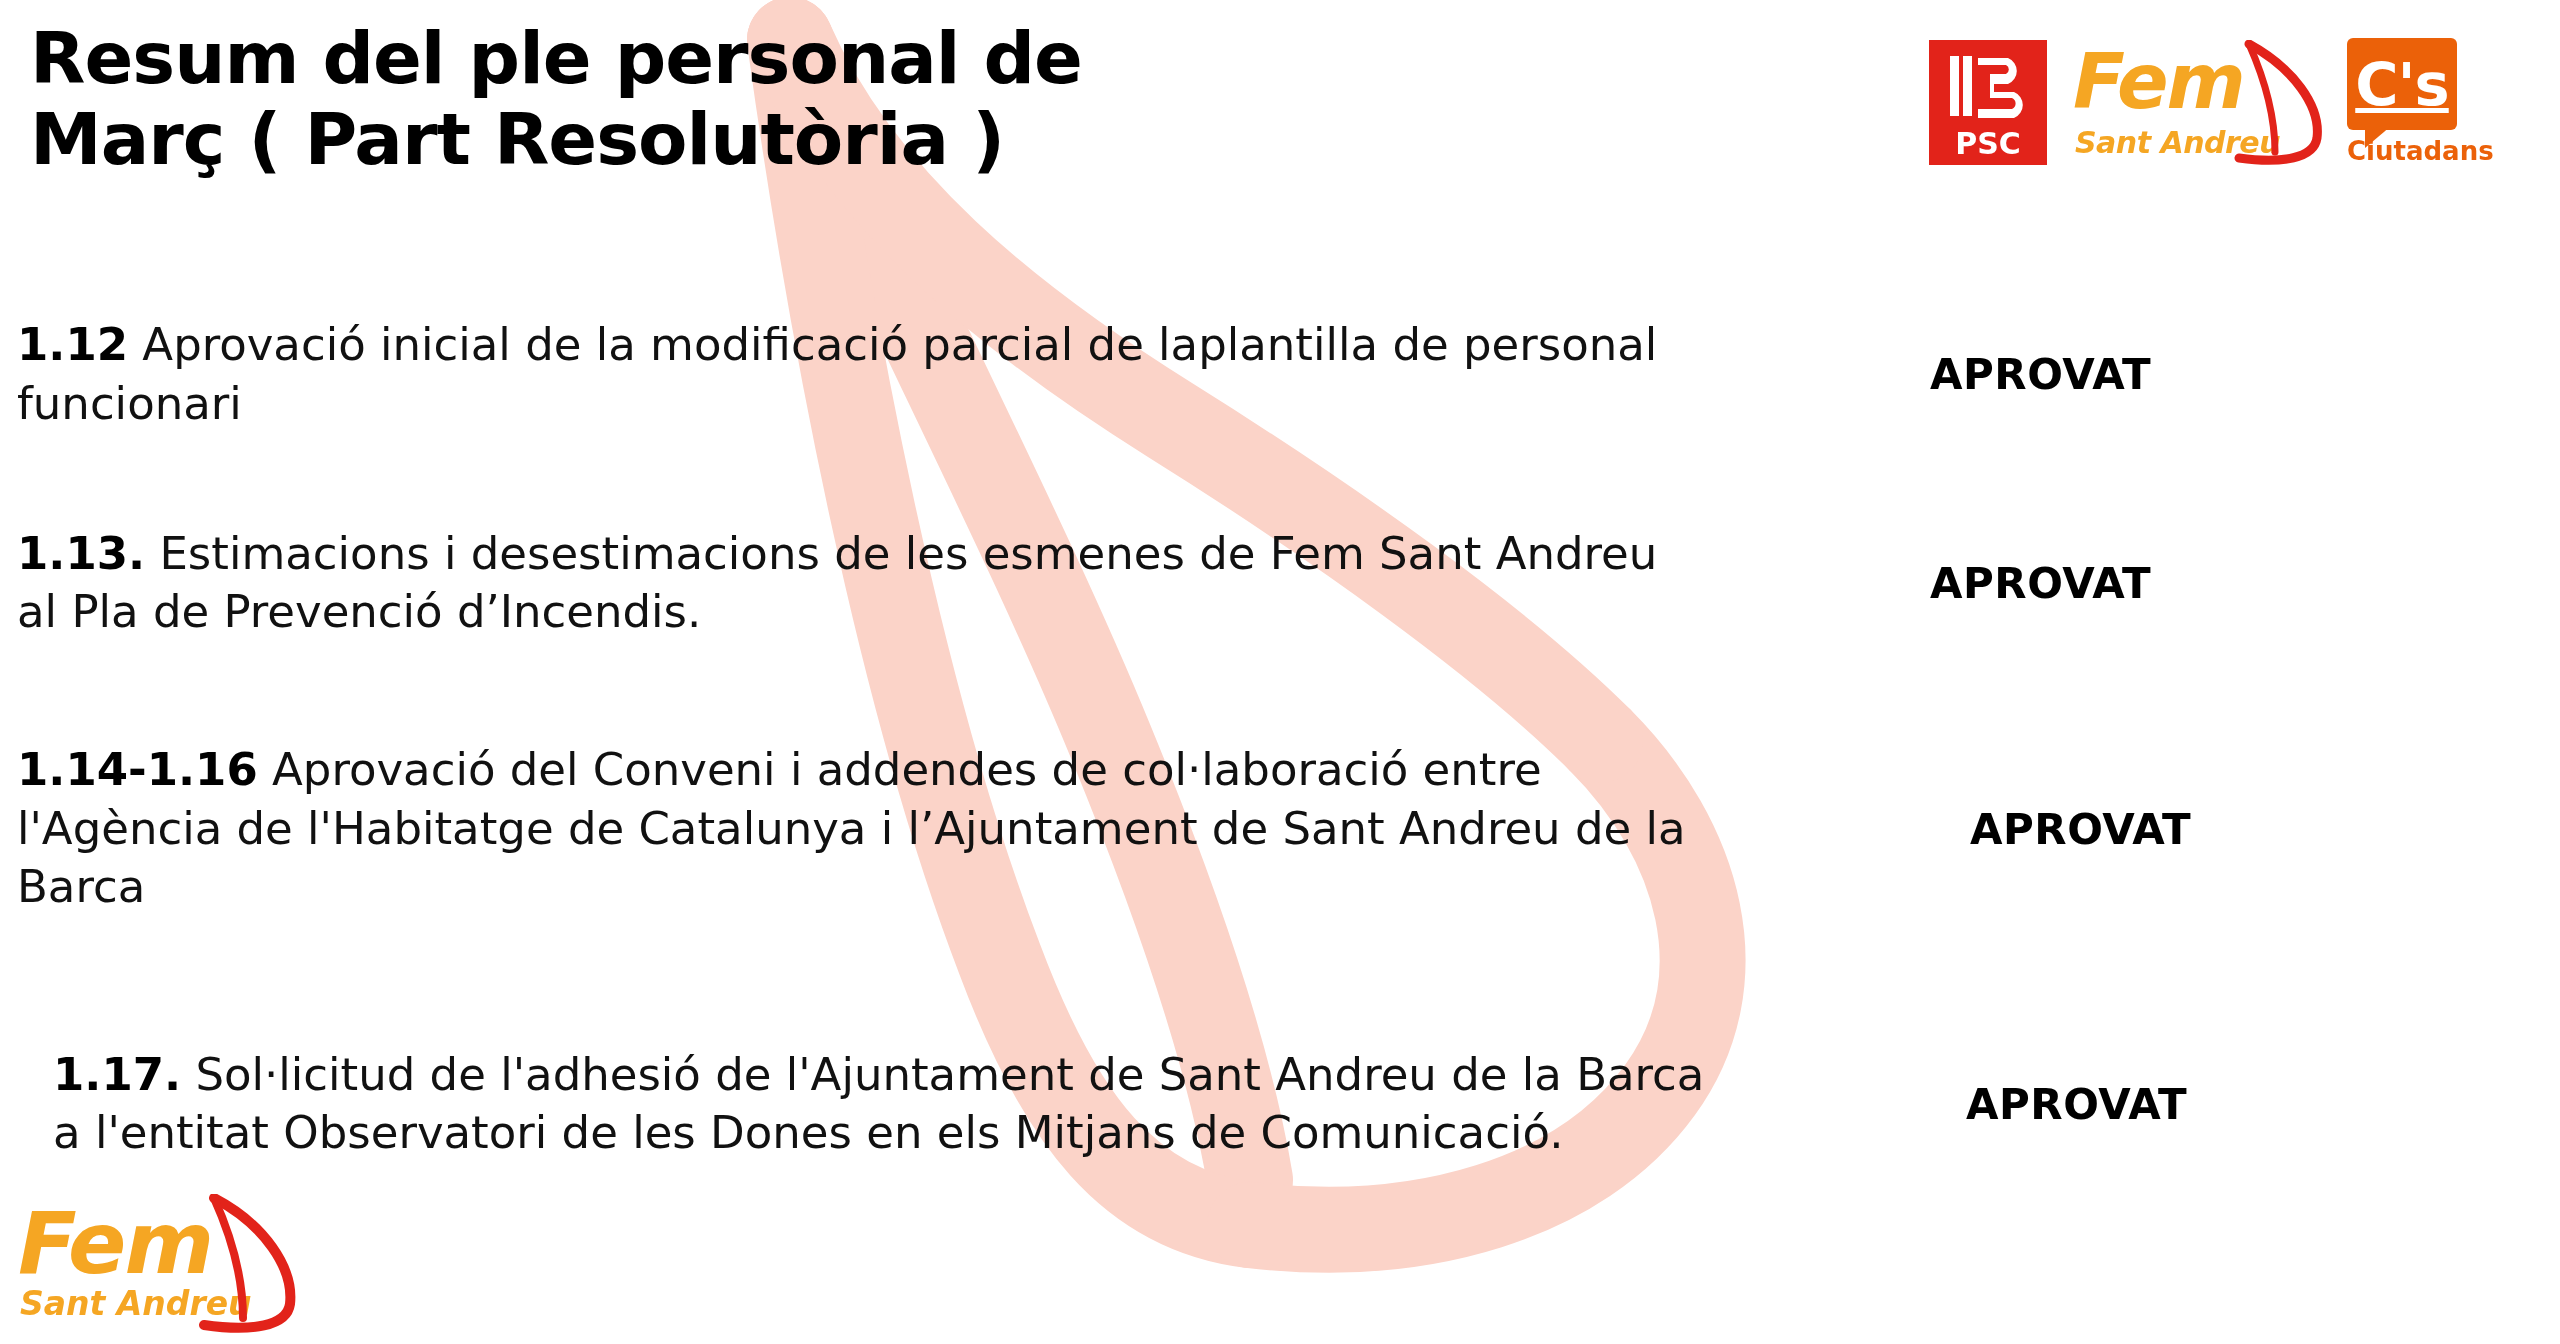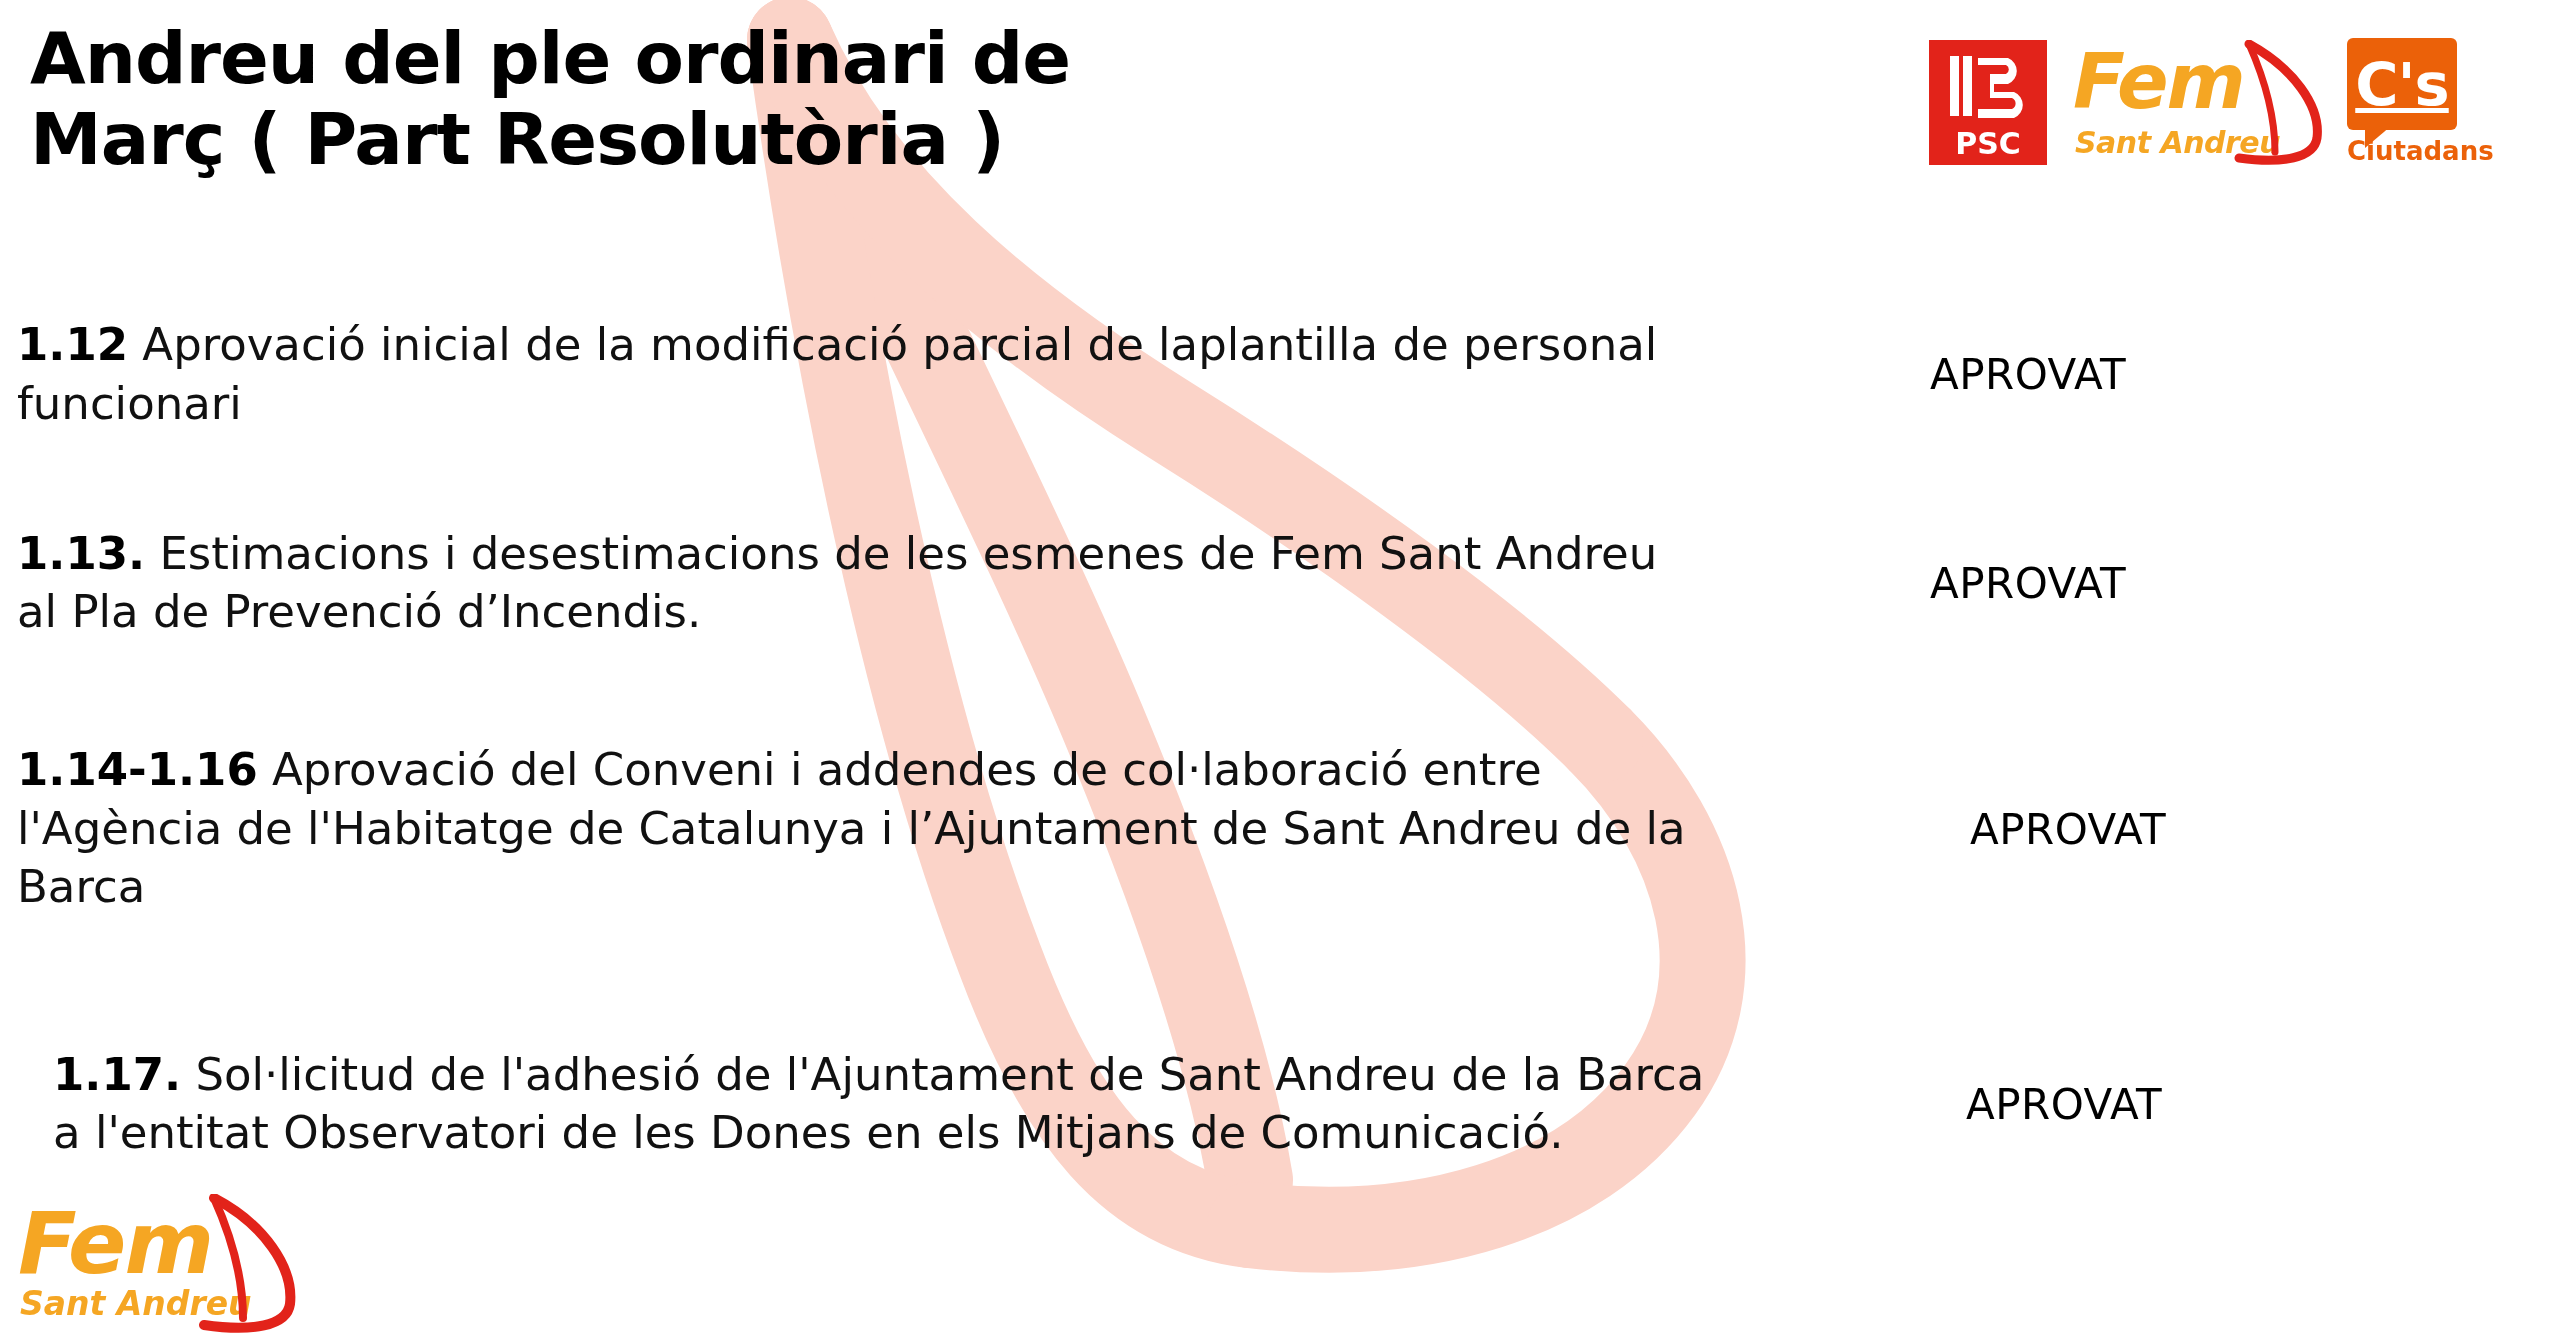--- a/index.html
+++ b/index.html
@@ -217,21 +217,21 @@
   }
   .item-text .num {
     font-weight: bold;
     color: #000000;
   }
   .item-status {
     flex: 1;
     text-align: left;
     padding-left: 230px;
     font-family: "DejaVu Sans", sans-serif;
-    font-weight: normal;
+    font-weight: bold;
     font-size: 42px;
     letter-spacing: 0.5px;
     color: #000000;
   }
 
   
   .logo-fem-bottom {
     position: absolute;
     left: 18px;
     bottom: 10px;
@@ -276,21 +276,21 @@
     <g fill="none" stroke="#fbd3c8" stroke-width="86" stroke-linecap="round" stroke-linejoin="round">
       <path d="M790 40 C 880 260, 1020 520, 1110 740 C 1180 910, 1230 1060, 1250 1180"></path>
       <path d="M790 40 C 830 330, 900 700, 1000 960 C 1060 1120, 1130 1210, 1250 1225"></path>
       <path d="M1250 1225 C 1420 1245, 1580 1200, 1660 1090 C 1740 980, 1700 840, 1600 740"></path>
       <path d="M1600 740 C 1500 640, 1330 520, 1170 420 C 1010 320, 860 200, 790 40"></path>
     </g>
   </svg>
 </div>
 
 <div class="title-block">
-  <div class="title-line">Andreu del ple ordinari de</div>
+  <div class="title-line">Resum del ple personal de</div>
   <div class="title-line">Març ( Part Resolutòria )</div>
 </div>
 
 <div class="logos">
 
   <div class="logo-psc">
     <svg class="psc-rose" viewBox="0 0 84 74" xmlns="http://www.w3.org/2000/svg" aria-hidden="true">
       <g fill="#ffffff">
         <rect x="4" y="6" width="9" height="60"></rect>
         <rect x="17" y="6" width="9" height="60"></rect>

